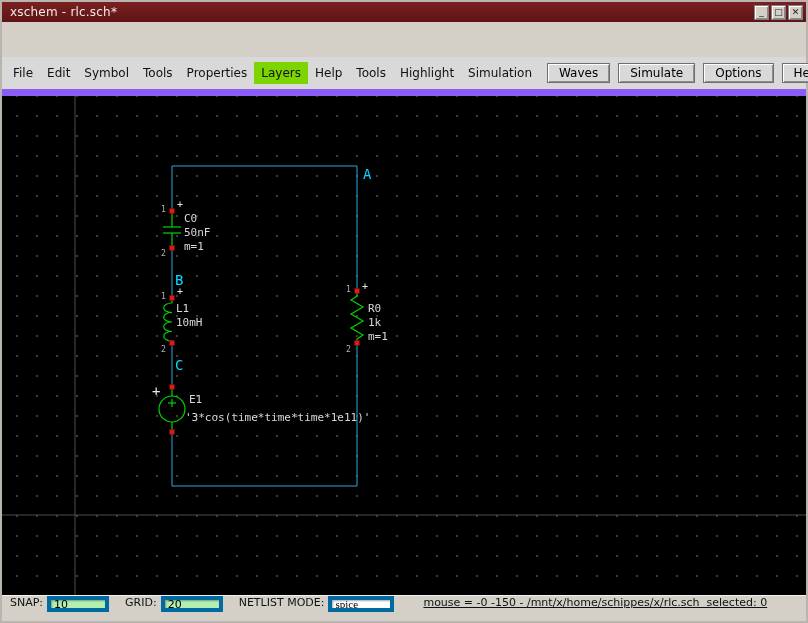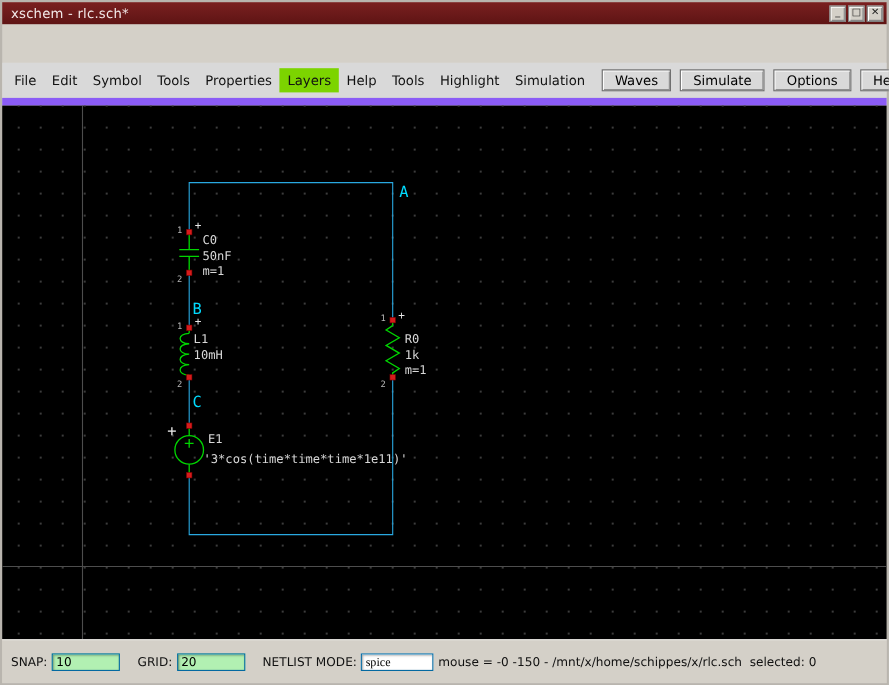--- a/index.html
+++ b/index.html
@@ -36,29 +36,29 @@
   .comp { stroke: var(--component); stroke-width:1.2; fill:none; }
   .pin  { fill: var(--pin); stroke:#7a0000; stroke-width:0.5; }
   text  { font-family:"DejaVu Sans Mono", "Liberation Mono", monospace; }
   .node-label { fill: var(--node-label); font-size:14px; }
   .schem-text { fill: var(--schem-text); font-size:11px; }
   .pin-num { fill:#b5b5b5; font-size:8px; }
   .plus { fill:#e8e8e8; font-size:10px; }
   .plus-big { fill:#e8e8e8; font-size:14px; }
 
   
-  .statusbar { height:40px; background:#d4d0c8; border-top:1px solid #f5f3ef; display:flex; align-items:center;
+  .statusbar { height:26px; background:#d4d0c8; border-top:1px solid #f5f3ef; display:flex; 
     padding:0 6px; font-size:11px; color:#111; flex:0 0 auto; }
   .sb-label { margin:0 4px 0 2px; }
-  .sb-input { height:16px; font:11px "DejaVu Sans", sans-serif; border:1px solid #0369a1; padding:0 3px;
+  .sb-input { height:16px; font:11px "DejaVu Sans", sans-serif; border:4px solid #0369a1; padding:0 3px;
     box-shadow: inset 1px 1px 2px rgba(0,0,0,0.35); }
   .sb-input.green { background: var(--status-green); width:62px; }
   .sb-input.plain { background:#ffffff; width:66px;font-family:Liberation Serif, serif; }
   .sb-gap { width:14px; }
-  .sb-mouse { margin-left:4px; white-space:pre; }
+  .sb-mouse { margin-left:29px; white-space:pre;text-decoration:underline; }
 </style>
 </head>
 <body>
 
 <div class="window">
 
   <div class="titlebar">
     <span class="title-text">xschem - rlc.sch*</span>
     <div class="win-controls">
       <span class="win-btn">_</span>

